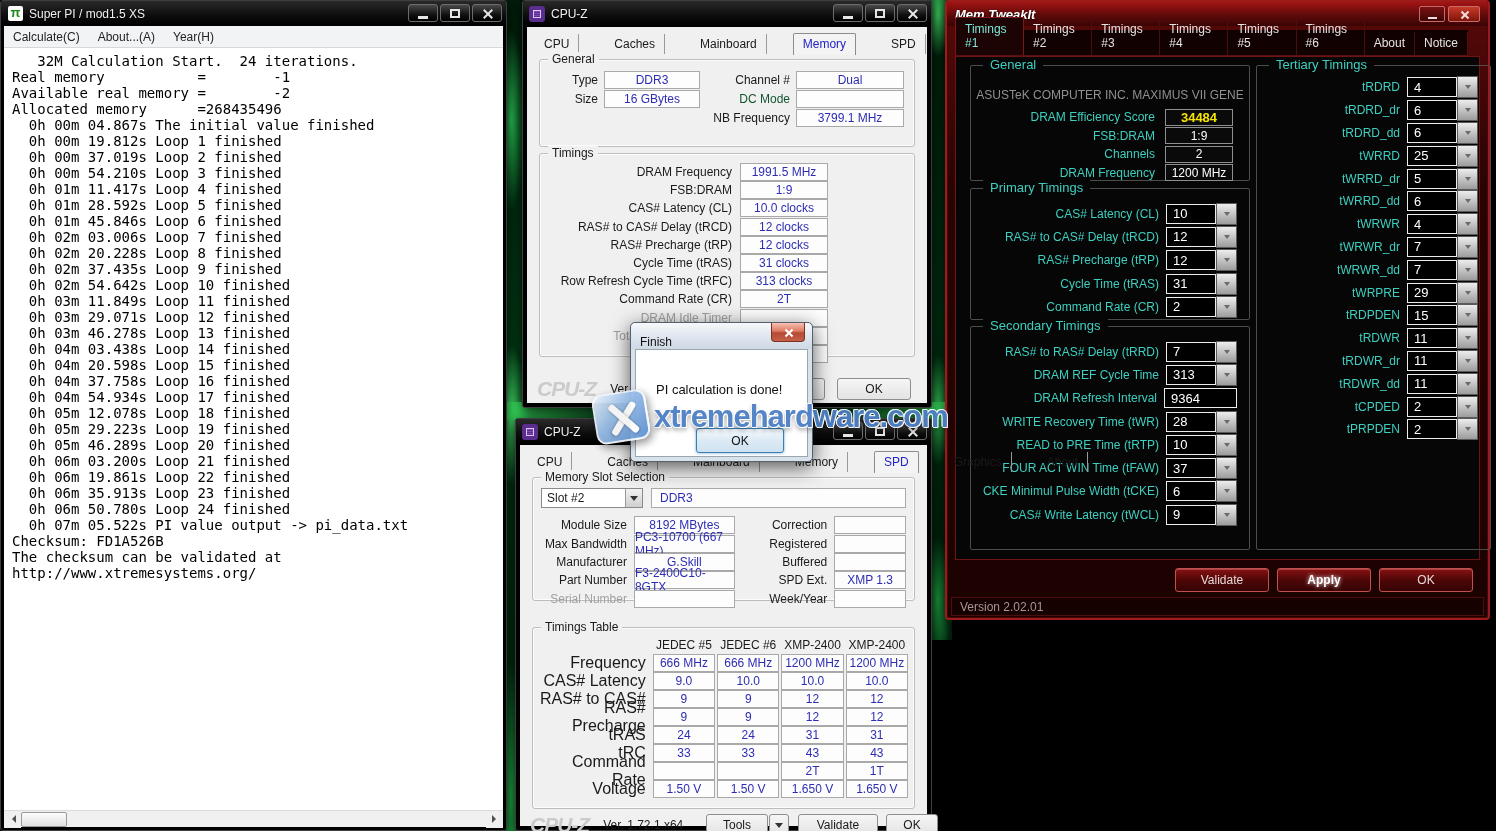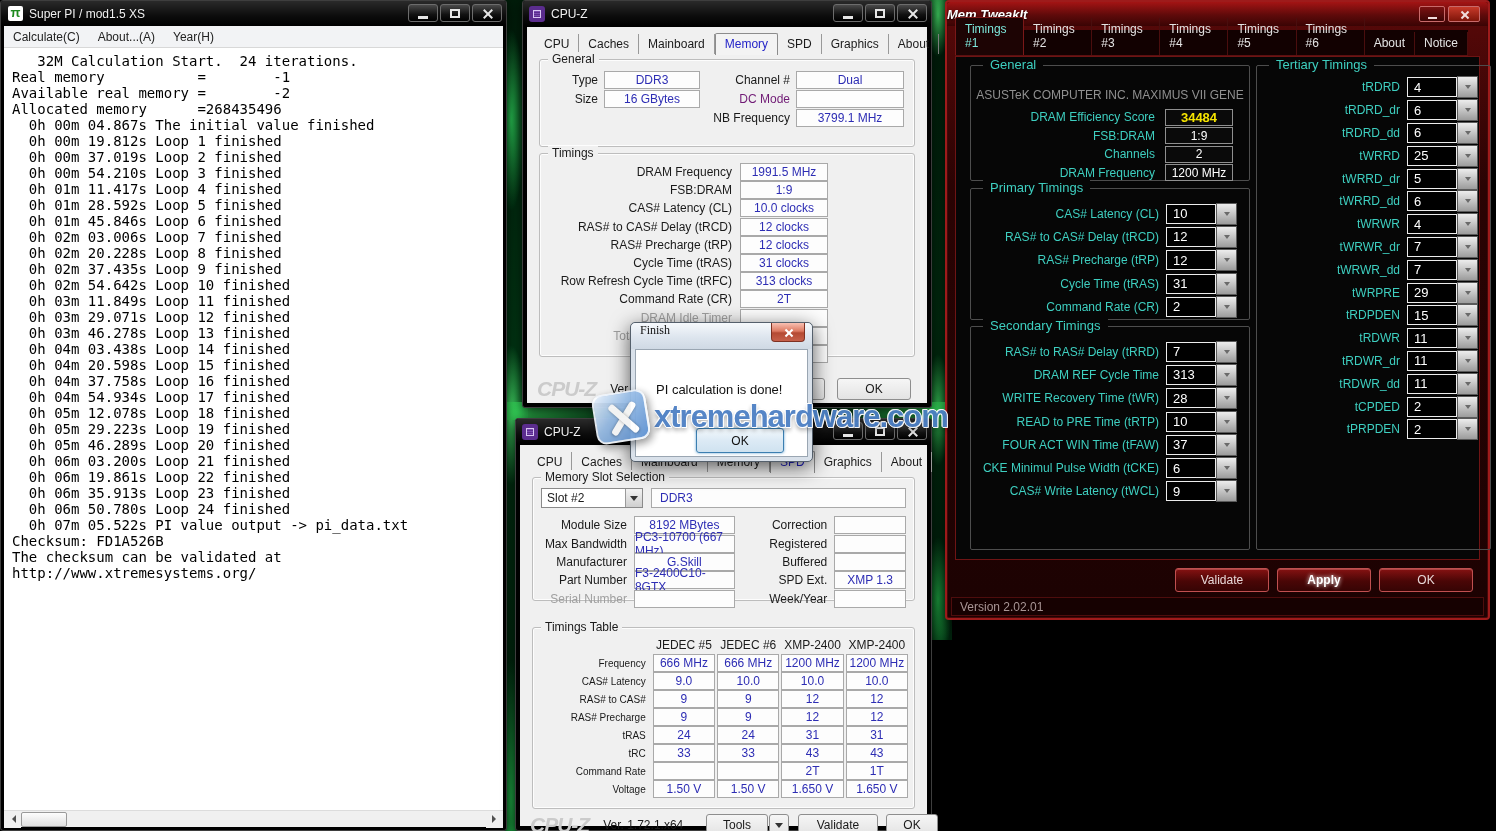--- a/index.html
+++ b/index.html
@@ -54,21 +54,21 @@
   .tri-l { width:0; height:0; border:4px solid transparent; border-right-color:#505050; margin-right:2px; }
   .tri-r { width:0; height:0; border:4px solid transparent; border-left-color:#505050; margin-left:2px; }
   .scr-thumb { width:46px; height:15px; background:linear-gradient(#fdfdfd,#e0e0e0); border:1px solid #9a9a9a; border-radius:2px; }
   .scr-track { flex:1; }
 
   
   .cpuz-icon { width:16px; height:16px; margin-left:6px; background:#5b2d8e; border-radius:3px; display:flex; align-items:center; justify-content:center; }
   .cpuz-icon .die { width:8px; height:8px; border:1px solid #d9c6f2; background:
       linear-gradient(#7a4bb0 50%, transparent 50%) 0 0/2px 2px; }
   .client { position:absolute; left:4px; right:4px; top:26px; bottom:4px; background:#f0f0f0; }
-  .tabbar { position:absolute; left:8px; right:8px; top:5px; height:22px; display:flex; align-items:flex-end; font-size:12px; color:#1a1a1a; }
+  .tabbar { position:absolute; left:8px; right:8px; top:5px; height:22px; display:flex; align-items:flex-end; font-size:12px; color:#1a1a1a;gap:26px; }
   .tab { padding:3px 9px 4px; border-right:1px solid #999; height:20px; }
   .tab.sel { border:1px solid #8c8c8c; border-bottom:none; background:#f3f3f3; color:#2323c8; position:relative; top:1px; height:22px; border-radius:2px 2px 0 0; }
   .tab:last-child { border-right:1px solid #999; }
   .groupbox { position:absolute; border:1px solid #bdbdbd; border-radius:3px; box-shadow:inset 0 0 0 1px #fdfdfd; }
   .gb-legend { position:absolute; top:-8px; left:8px; background:#f0f0f0; padding:0 4px; font-size:12px; color:#1a1a1a; }
   .cz-label { font-size:12px; color:#1a1a1a; text-align:right; }
   .cz-field { background:#fdfdfd; border:1px solid #a9a9a9; color:#2d2db4; font-size:12px; height:18px;
     display:flex; align-items:center; justify-content:center; }
   .cz-row { display:flex; align-items:center; height:18.2px; }
   .cz-row .cz-label { flex:1; margin-right:8px; }
@@ -103,35 +103,35 @@
   .spd-cols { position:absolute; left:8px; right:8px; top:38px; }
   .spd-row { display:flex; align-items:center; height:18.4px; }
   .spd-row .ll { width:106px; font-size:12px; text-align:right; color:#1a1a1a; }
   .spd-row .lf { width:124px; margin-left:7px; }
   .spd-row .rl { width:82px; margin-left:26px; font-size:12px; text-align:right; color:#1a1a1a; }
   .spd-row .rf { width:88px; margin-left:7px; }
   .spd-row.dis-l .ll { color:#9f9f9f; }
   #cpuz-spd .gb-table { left:12px; top:182px; right:12px; height:182px; }
   .tt-rows { position:absolute; left:4px; top:8px; right:4px; }
   .tt-row { display:flex; align-items:center; height:18px; }
-  .tt-label { width:110px; font-size:10px; text-align:right; color:#1a1a1a; margin-right:7px; }
+  .tt-label { width:110px; font-size:16px; text-align:right; color:#1a1a1a; margin-right:7px; }
   .tt-cell { width:63px; margin-right:2px; }
   .tt-head { width:63px; margin-right:2px; font-size:12px; text-align:center; color:#1a1a1a; }
   #cpuz-spd .cz-footer { position:absolute; left:10px; right:10px; top:368px; height:24px; display:flex; align-items:center; }
   .ver-text { font-size:12px; color:#1a1a1a; margin-left:14px; }
   #cpuz-spd .btn-tools { position:absolute; left:176px; width:62px; }
   #cpuz-spd .btn-tools-arrow { position:absolute; left:239px; width:20px; }
   #cpuz-spd .btn-validate { position:absolute; left:268px; width:80px; }
   #cpuz-spd .btn-ok { position:absolute; left:356px; width:52px; }
 
   
   #finish { position:absolute; left:630px; top:322px; width:183px; height:140px; z-index:6;
     background:#d9e1ea; border:1px solid #55606c; border-radius:5px; box-shadow:0 5px 20px rgba(0,0,0,.65); }
   #finish .ftitle { position:absolute; left:0; right:0; top:0; height:26px; border-radius:5px 5px 0 0;
-    background:linear-gradient(#f6f9fc,#dde5ee 55%,#cfd9e4); display:flex; align-items:flex-start; font-size:12px; color:#111;font-family:Liberation Serif, serif; }
+    background:linear-gradient(#f6f9fc,#dde5ee 55%,#cfd9e4); display:flex; align-items:flex-end; font-size:12px; color:#111; }
   #finish .ftitle .ttext { margin-left:9px; }
   .aero-close { position:absolute; right:7px; top:0; width:34px; height:19px;
     background:linear-gradient(#f8c0b2,#dd7a62 45%,#b44a33 55%,#c6604a); border:1px solid #7e3122;
     border-top:none; border-radius:0 0 4px 4px; display:flex; align-items:center; justify-content:center; }
   .aero-close .gl-x::before,.aero-close .gl-x::after { background:#fff; height:10px; top:1px; }
   #finish .fbody { position:absolute; left:4px; right:4px; top:26px; bottom:4px; background:#fff; border:1px solid #9aa6b2; }
   #finish .fmsg { position:absolute; left:20px; top:32px; font-size:13px; color:#111; }
   #finish .fok { position:absolute; left:60px; top:78px; width:88px; height:25px;
     background:linear-gradient(#f2f8fc,#dceaf5 50%,#cfe2f0); border:1px solid #3c7fb1; border-radius:3px;
     font-size:12px; color:#111; display:flex; align-items:center; justify-content:center; box-shadow:0 0 3px rgba(60,140,200,.8); }
@@ -146,21 +146,21 @@
   .wm-logo::before { transform:rotate(40deg); } .wm-logo::after { transform:rotate(-40deg); }
   .wm-text { margin-left:6px; font-size:31px; font-weight:bold; letter-spacing:-1px; color:#4c7fc4;
     text-shadow:-1px 0 #fff,1px 0 #fff,0 -1px #fff,0 1px #fff,1px 1px #fff,-1px -1px #fff,0 3px 5px rgba(0,0,0,.45); }
 
   
   #memtweakit { position:absolute; left:945px; top:0; width:545px; height:620px; z-index:2;
     background:linear-gradient(#5a0909,#2a0303 30%,#1c0202); border:2px solid #9e1b1b; border-radius:4px;
     box-shadow:0 4px 18px rgba(0,0,0,.8), inset 0 0 0 1px #450808; }
   .mt-title { position:absolute; left:0; right:0; top:0; height:24px; border-radius:3px 3px 0 0;
     background:linear-gradient(#a31414,#5e0a0a 55%,#3a0404); display:flex; align-items:center; }
-  .mt-title .ttext { margin-left:0; color:#fff; font-size:13px; font-weight:bold; font-style:italic; text-shadow:0 1px 2px #000; }
+  .mt-title .ttext { margin-left:8px; color:#fff; font-size:13px; font-weight:bold; font-style:italic; text-shadow:0 1px 2px #000; }
   .mt-caps { position:absolute; right:8px; top:4px; display:flex; gap:3px; }
   .mt-cap { width:26px; height:16px; border:1px solid #c86a6a; border-radius:2px; background:linear-gradient(#7c1212,#3c0505);
     display:flex; align-items:center; justify-content:center; }
   .mt-cap.close { width:32px; background:linear-gradient(#c83a2a,#7e150a); }
   .mt-cap .gl-min { width:9px; height:2px; background:#f0dcdc; margin-top:7px; }
   .mt-cap .gl-x::before,.mt-cap .gl-x::after { background:#f0dcdc; height:10px; top:1px; width:2px; }
   .mt-tabs { position:absolute; left:8px; right:20px; top:28px; height:26px; display:flex; align-items:flex-end;
     border-bottom:1px solid #5a1010; background:#120101; }
   .mt-tab { padding:4px 9px 5px; font-size:12px; color:#e4e4e4; border-right:1px solid #4a0e0e; }
   .mt-tab.sel { color:#7de8dc; background:#1d0404; border:1px solid #7a1818; border-bottom:none; border-radius:2px 2px 0 0; }
@@ -312,21 +312,21 @@
         <div class="gen-grid">
           <div class="gen-row">
             <span class="cz-label l1">Type</span>
             <span class="cz-field f1">DDR3</span>
             <span class="cz-label l2">Channel #</span>
             <span class="cz-field f2">Dual</span>
           </div>
           <div class="gen-row">
             <span class="cz-label l1">Size</span>
             <span class="cz-field f1">16 GBytes</span>
-            <span class="cz-label l2" style="color:#701a75">DC Mode</span>
+            <span class="cz-label l2" style="color:#14532d">DC Mode</span>
             <span class="cz-field f2"></span>
           </div>
           <div class="gen-row">
             <span class="sp"></span>
             <span class="cz-label l2">NB Frequency</span>
             <span class="cz-field f2">3799.1 MHz</span>
           </div>
         </div>
       </div>
       <div class="groupbox gb-timings">
@@ -676,20 +676,27 @@
             </div>
 
             <div class="mt-row">
               <span class="mt-label">DRAM REF Cycle Time</span>
               <span class="val">313</span>
               <span class="spin">
                 <span class="tri-d"></span>
               </span>
             </div>
 
+            <div class="mt-row nospin">
+              <span class="mt-label">DRAM Refresh Interval</span>
+              <span class="val">9364</span>
+              <span class="spin">
+                <span class="tri-d"></span>
+              </span>
+            </div>
 
             <div class="mt-row">
               <span class="mt-label">WRITE Recovery Time (tWR)</span>
               <span class="val">28</span>
               <span class="spin">
                 <span class="tri-d"></span>
               </span>
             </div>
 
             <div class="mt-row">

